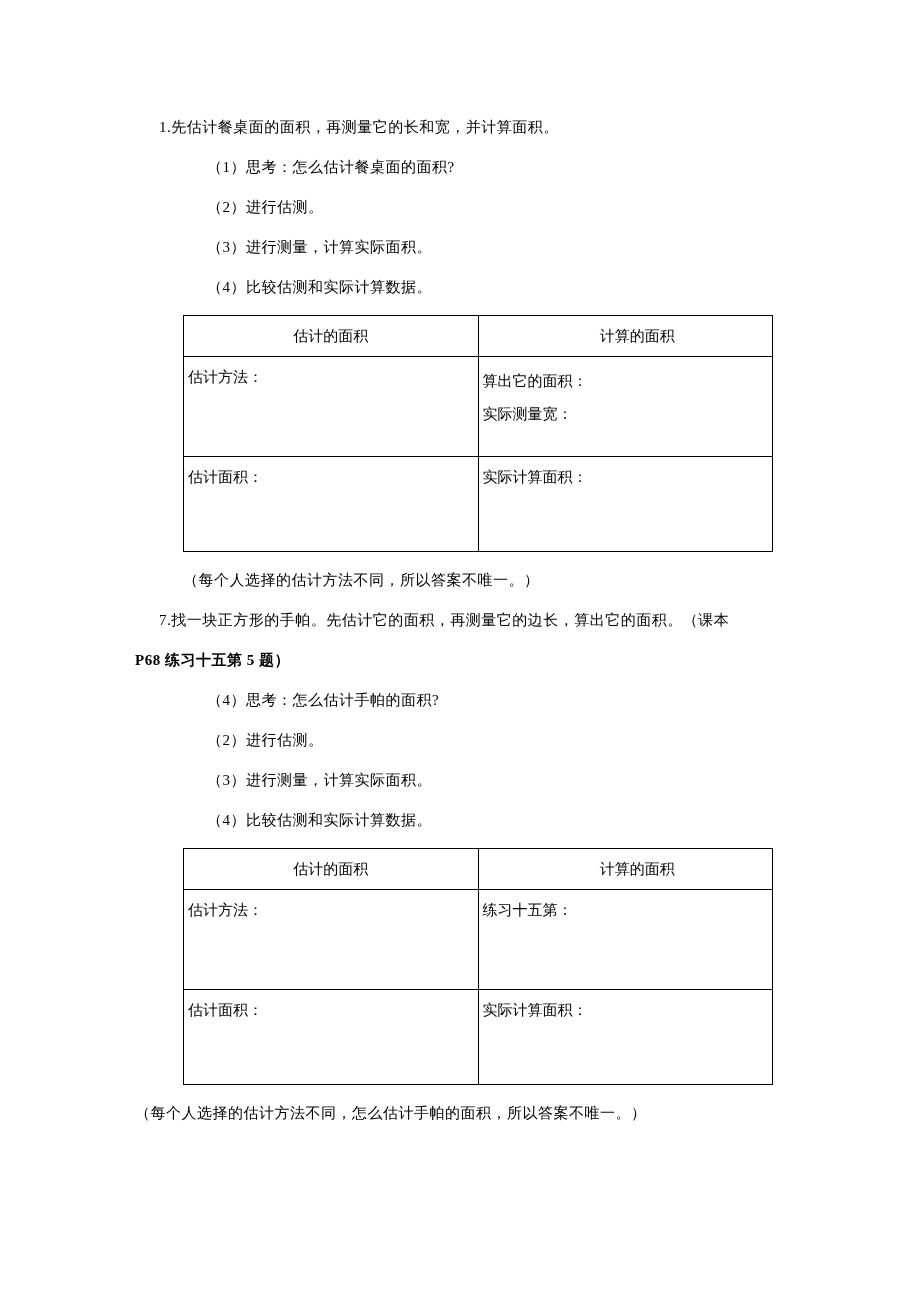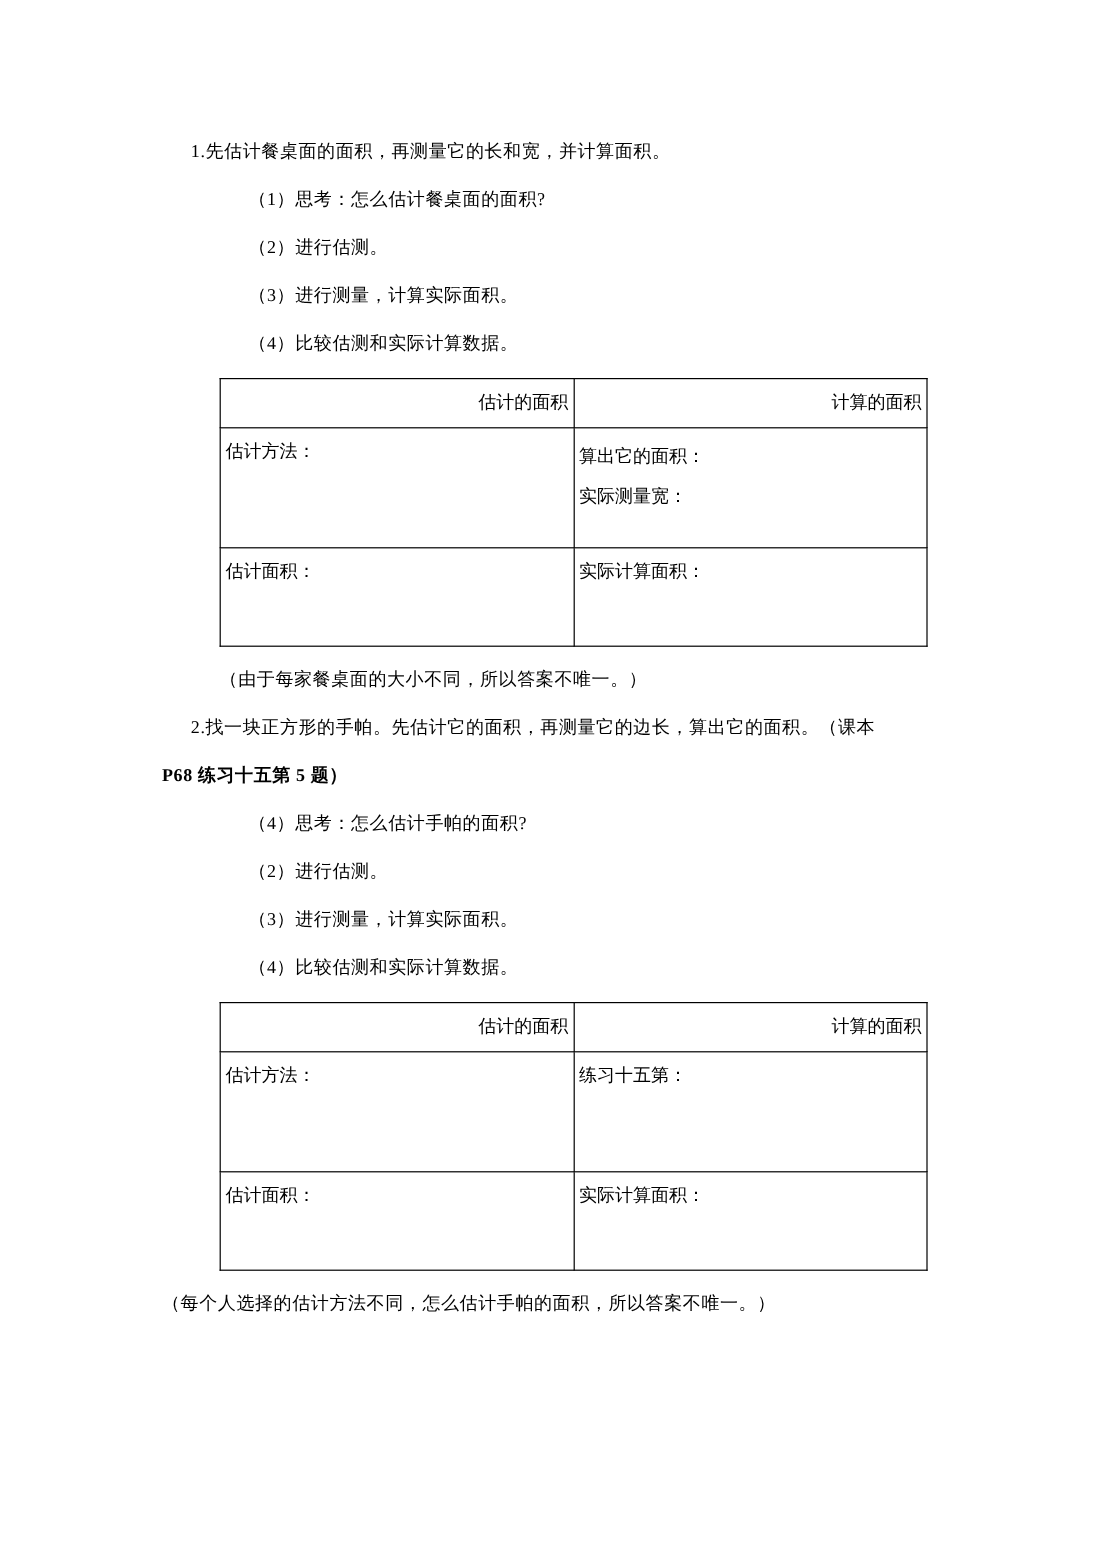--- a/index.html
+++ b/index.html
@@ -26,29 +26,29 @@
       margin-bottom: 16px;
     }
     th, td {
       border: 1px solid #000;
       vertical-align: top;
       padding: 8px 4px;
       font-weight: normal;
       text-align: left;
     }
     th {
-      text-align: right;
+      text-align: center;
       height: 38px;
       vertical-align: middle;
     }
     .row-tall td {
       height: 100px;
     }
     .row-tall2 td {
-      height: 82px;
+      height: 95px;
     }
     .col-left { width: 50%; }
     .col-right { width: 50%; padding-left: 28px; }
     .cell-line { display: block; line-height: 2.2; }
     .note { padding-left: 48px; }
     .q2-first { padding-left: 24px; }
     .q2-cont { padding-left: 0; margin-top: 16px; font-weight: bold; }
     .footnote { padding-left: 0; margin-top: 2px; }
   </style>
 </head>
@@ -73,23 +73,23 @@
       <span class="cell-line">实际测量宽：</span>
     </td>
   </tr>
   <tr class="row-tall2">
     <td>估计面积：</td>
     <td>实际计算面积：</td>
   </tr>
 </tbody>
   </table>
 
-<div class="para note">（由于每家餐桌面的大小不同，所以答案不唯一。）</div>
+<div class="para note">（每个人选择的估计方法不同，所以答案不唯一。）</div>
 
-<div class="para q2-first">2.找一块正方形的手帕。先估计它的面积，再测量它的边长，算出它的面积。（课本</div>
+<div class="para q2-first">7.找一块正方形的手帕。先估计它的面积，再测量它的边长，算出它的面积。（课本</div>
 <div class="para q2-cont">P68 练习十五第 5 题）</div>
 
 <div class="para indent-2">（4）思考：怎么估计手帕的面积?</div>
 <div class="para indent-2">（2）进行估测。</div>
 <div class="para indent-2">（3）进行测量，计算实际面积。</div>
 <div class="para indent-2">（4）比较估测和实际计算数据。</div>
 
 <table>
   <tbody>
       <tr>

